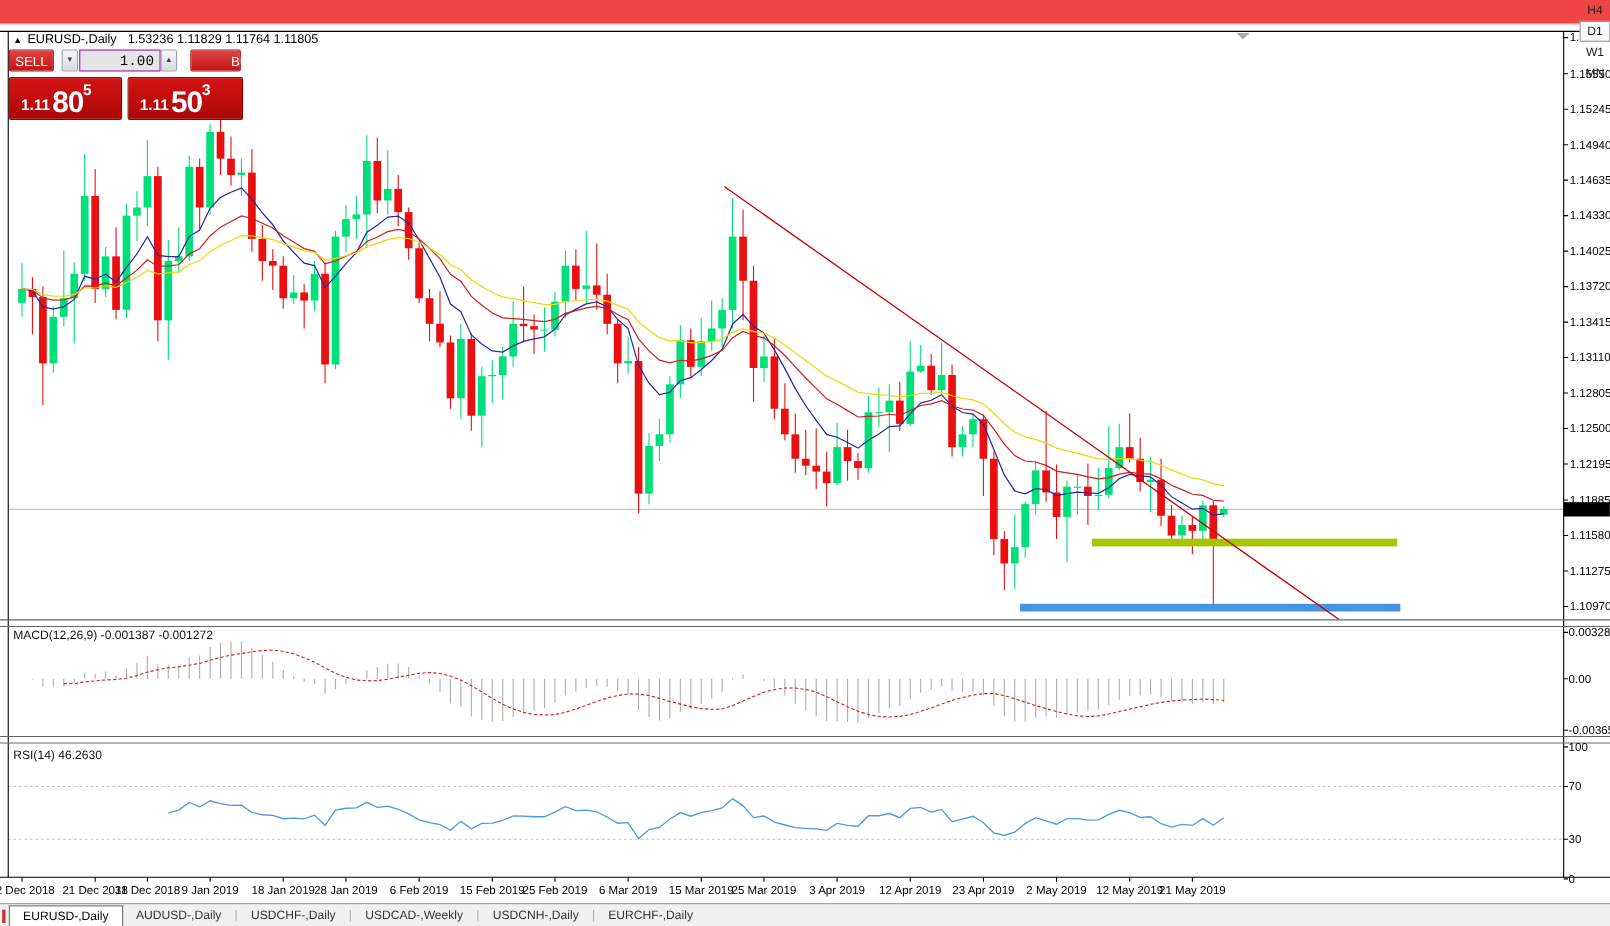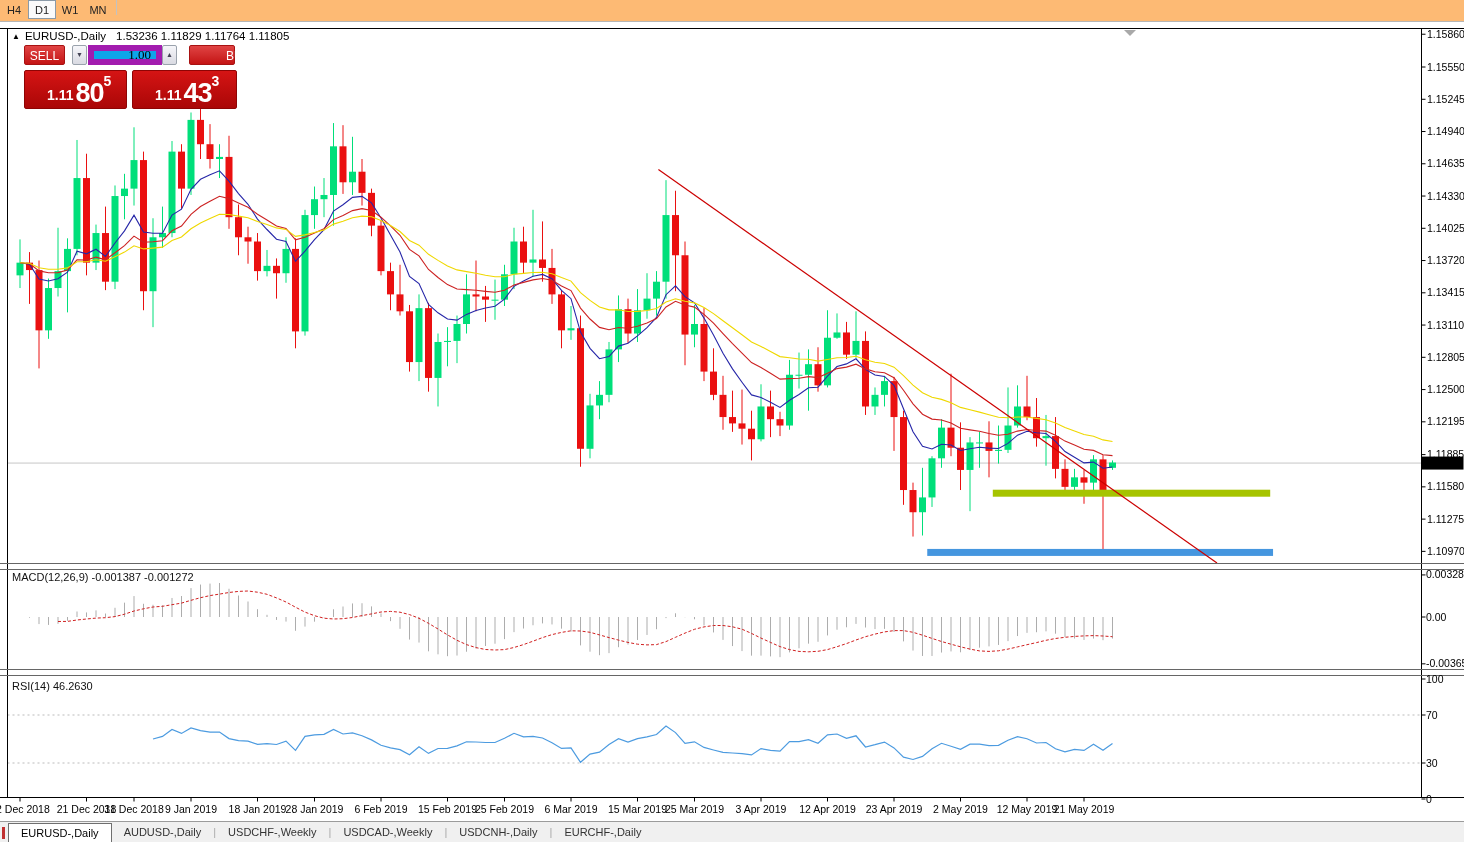--- a/index.html
+++ b/index.html
@@ -1,44 +1,44 @@
 <!DOCTYPE html>
 <html><head>
 <meta charset="utf-8">
 <style>
   html,body{margin:0;padding:0;background:#fff;}
   .page{position:relative;width:1464px;height:842px;background:#fff;overflow:hidden;
         font-family:"Liberation Sans",sans-serif;-webkit-font-smoothing:antialiased;}
   
-  .toolbar{position:absolute;left:0;top:0;width:1464px;height:21px;background:#fdba74;
-           border-bottom:1px solid #B6B6B6;display:flex;align-items:flex-start;z-index:5;}
+  .toolbar{position:absolute;left:0;top:0;width:1464px;height:21px;background:#ef4444;
+           border-bottom:1px solid #B6B6B6;display:flex;align-items:flex-end;z-index:5;flex-direction:column;}
   .tf-btn{width:28px;height:19px;line-height:19px;text-align:center;font-size:11px;color:#222;
           cursor:default;border:1px solid transparent;box-sizing:border-box;}
   .tf-btn.active{background:#FAFAFA;border:1px solid #8A9AA8;}
   .tf-sep{width:1px;height:15px;background:#C2C2C2;margin:0 4px;}
   
   .quote-head{position:absolute;left:12px;top:30px;z-index:6;font-size:11.5px;color:#000;
               display:flex;align-items:center;white-space:nowrap;}
   .quote-head .marker{font-size:8px;margin-right:5px;}
   .quote-head .sym{margin-right:10px;}
   
-  .trade{position:absolute;left:24px;top:45px;width:222px;height:80px;z-index:6;}
+  .trade{position:absolute;left:8px;top:45px;width:222px;height:80px;z-index:6;}
   .btn-red{position:absolute;top:0;height:20px;line-height:20px;text-align:center;color:#fff;
            font-size:12px;background:linear-gradient(#E04444,#C41414);border:1px solid #A81212;
            border-radius:2px;box-sizing:border-box;cursor:pointer;}
   .spin{position:absolute;top:0;width:15px;height:20px;box-sizing:border-box;border:1px solid #9AA2AC;
         background:linear-gradient(#F6F6FA,#D9DAE2);border-radius:2px;font-size:7px;color:#445;
         text-align:center;line-height:18px;cursor:pointer;}
   .vol-field{position:absolute;top:0;left:64px;width:74px;height:20px;box-sizing:border-box;
-             border:6px solid #a21caf;background:#0ea5e9;font-family:Liberation Serif, serif;
+             border:1px solid #a21caf;background:#e5e5e5;font-family:Liberation Mono, monospace;
              font-size:13px;text-align:right;padding:0 5px 0 0;color:#000;}
   .px-box{position:absolute;top:25px;height:39px;background:linear-gradient(#D51414,#AA0707);
           border:1px solid #8E0404;border-radius:2px;box-sizing:border-box;color:#fff;
           display:flex;align-items:flex-end;padding:1px 4px 3px 6px;cursor:pointer;}
-  .px-box .pfx{font-size:14px;font-weight:bold;margin:0 2px 2px 16px;}
+  .px-box .pfx{font-size:14px;font-weight:bold;margin:0 2px 2px 4px;}
   .px-box .big{font-size:27px;font-weight:bold;line-height:0.85;letter-spacing:-1px;}
   .px-box .sup{font-size:14px;font-weight:bold;align-self:flex-start;margin-top:1px;}
   
   .tabbar{position:absolute;left:0;bottom:0;width:1464px;height:20px;background:#F0F0F0;
           border-top:1px solid #9B9B9B;display:flex;align-items:flex-end;z-index:5;font-size:11px;}
   .winflag{width:3px;height:12px;background:#C03030;margin:0 3px 3px 2px;}
   .tab{height:19px;line-height:18px;padding:0 12px;color:#333;cursor:pointer;box-sizing:border-box;}
   .tab.active{background:#fff;border:1px solid #6F6F6F;border-bottom:none;color:#000;}
   .tab-sep{color:#AAA;line-height:18px;height:19px;}
   svg{position:absolute;left:0;top:0;}
@@ -533,31 +533,31 @@
     <input class="vol-field" readonly="" value="1.00" style="">
     <div class="spin" style="left:138px;">▲</div>
     <div class="btn-red" style="left:165px;width:46px;padding-left:36px;">BUY</div>
     <div class="px-box" style="left:0;width:103px;">
       <span class="pfx">1.11</span>
       <span class="big">80</span>
       <span class="sup">5</span>
     </div>
     <div class="px-box" style="left:108px;width:105px;">
       <span class="pfx">1.11</span>
-      <span class="big">43</span>
+      <span class="big">50</span>
       <span class="sup">3</span>
     </div>
   </div>
 
   <div class="tabbar">
     <div class="winflag"></div>
     <div class="tab active">EURUSD-,Daily</div>
     <div class="tab">AUDUSD-,Daily</div>
     <div class="tab-sep">|</div>
-    <div class="tab">USDCHF-,Weekly</div>
+    <div class="tab">USDCHF-,Daily</div>
     <div class="tab-sep">|</div>
     <div class="tab">USDCAD-,Weekly</div>
     <div class="tab-sep">|</div>
     <div class="tab">USDCNH-,Daily</div>
     <div class="tab-sep">|</div>
     <div class="tab">EURCHF-,Daily</div>
   </div>
 </div>
 
 </body></html>

